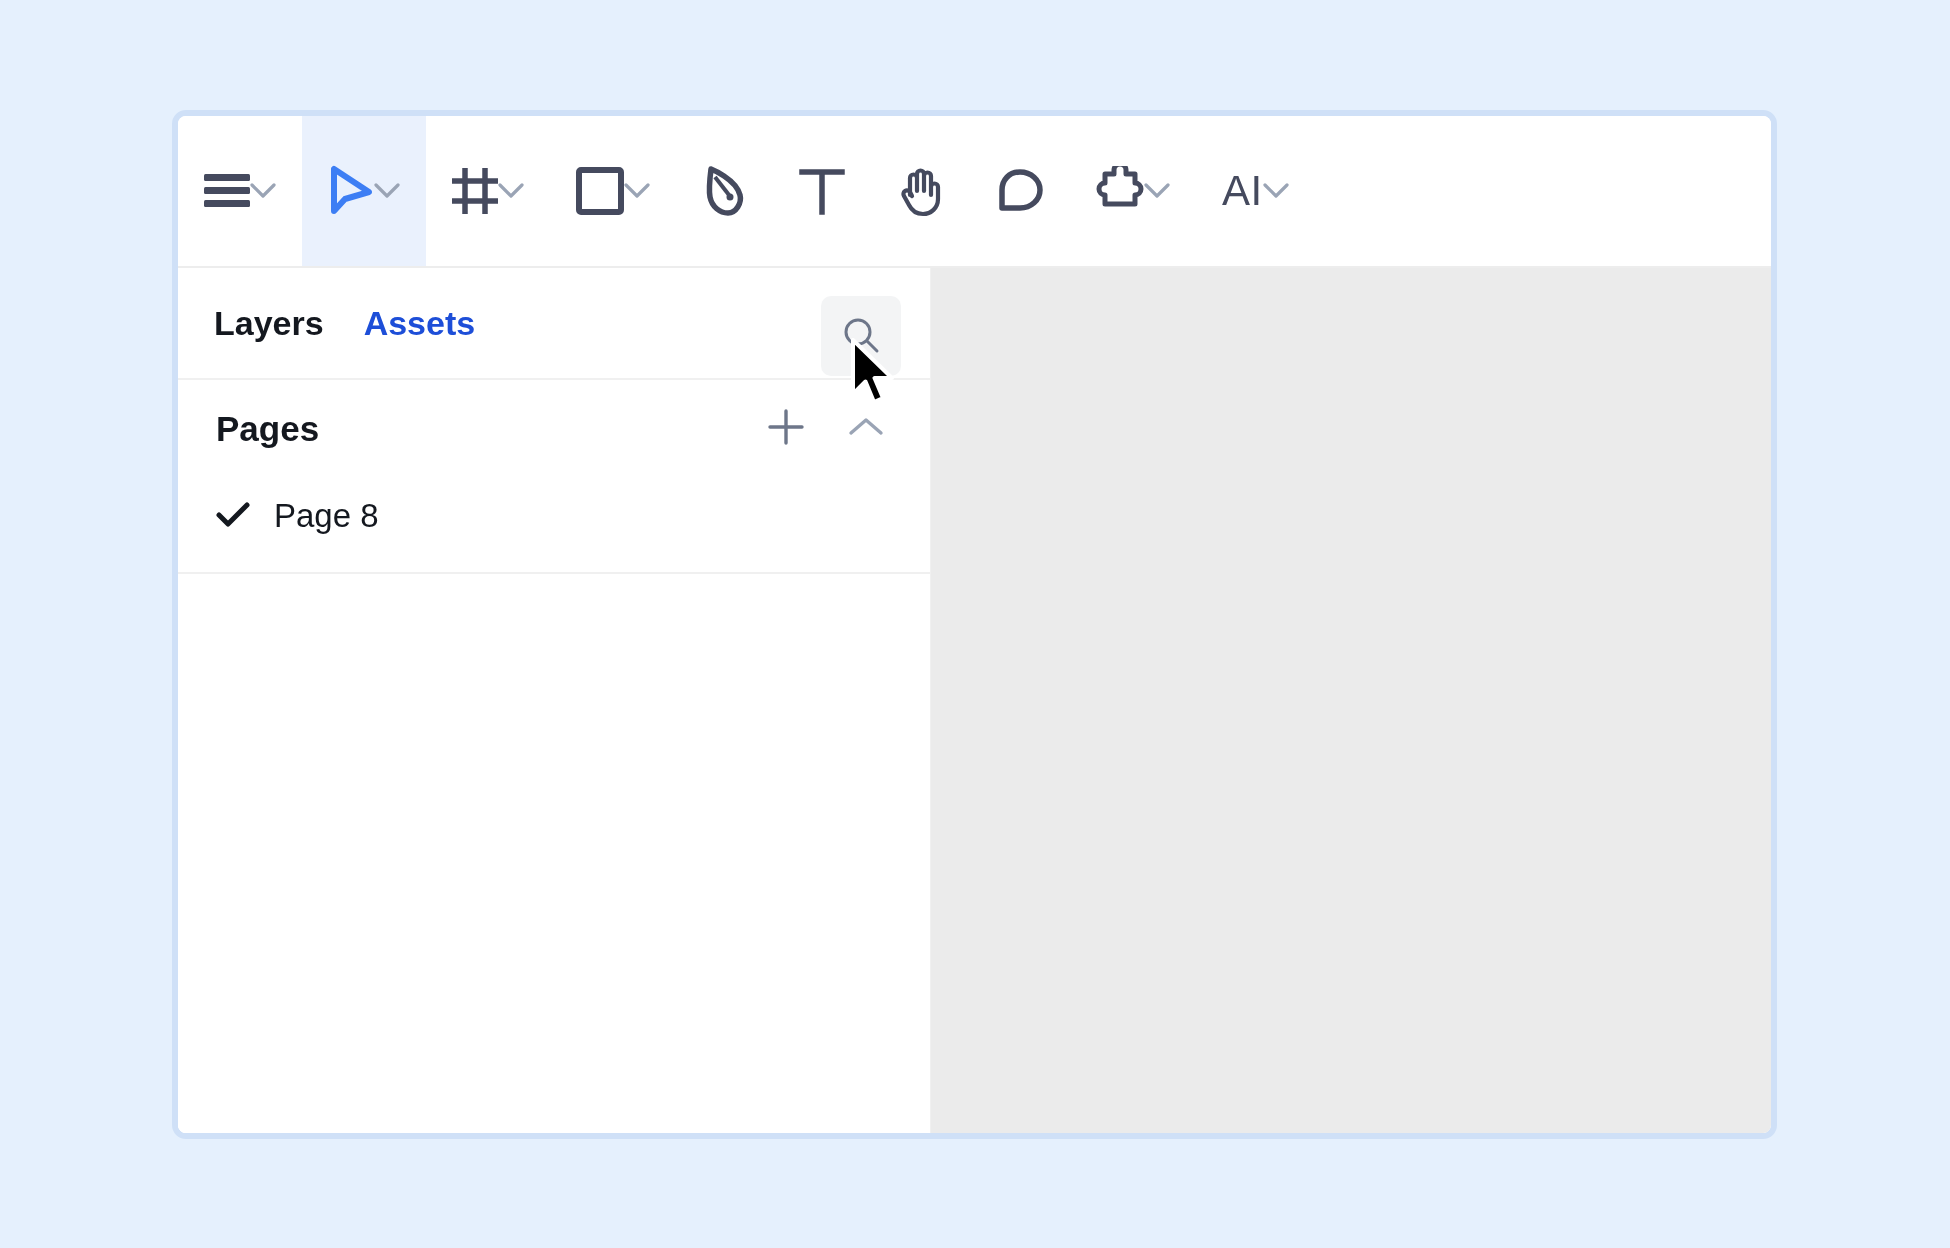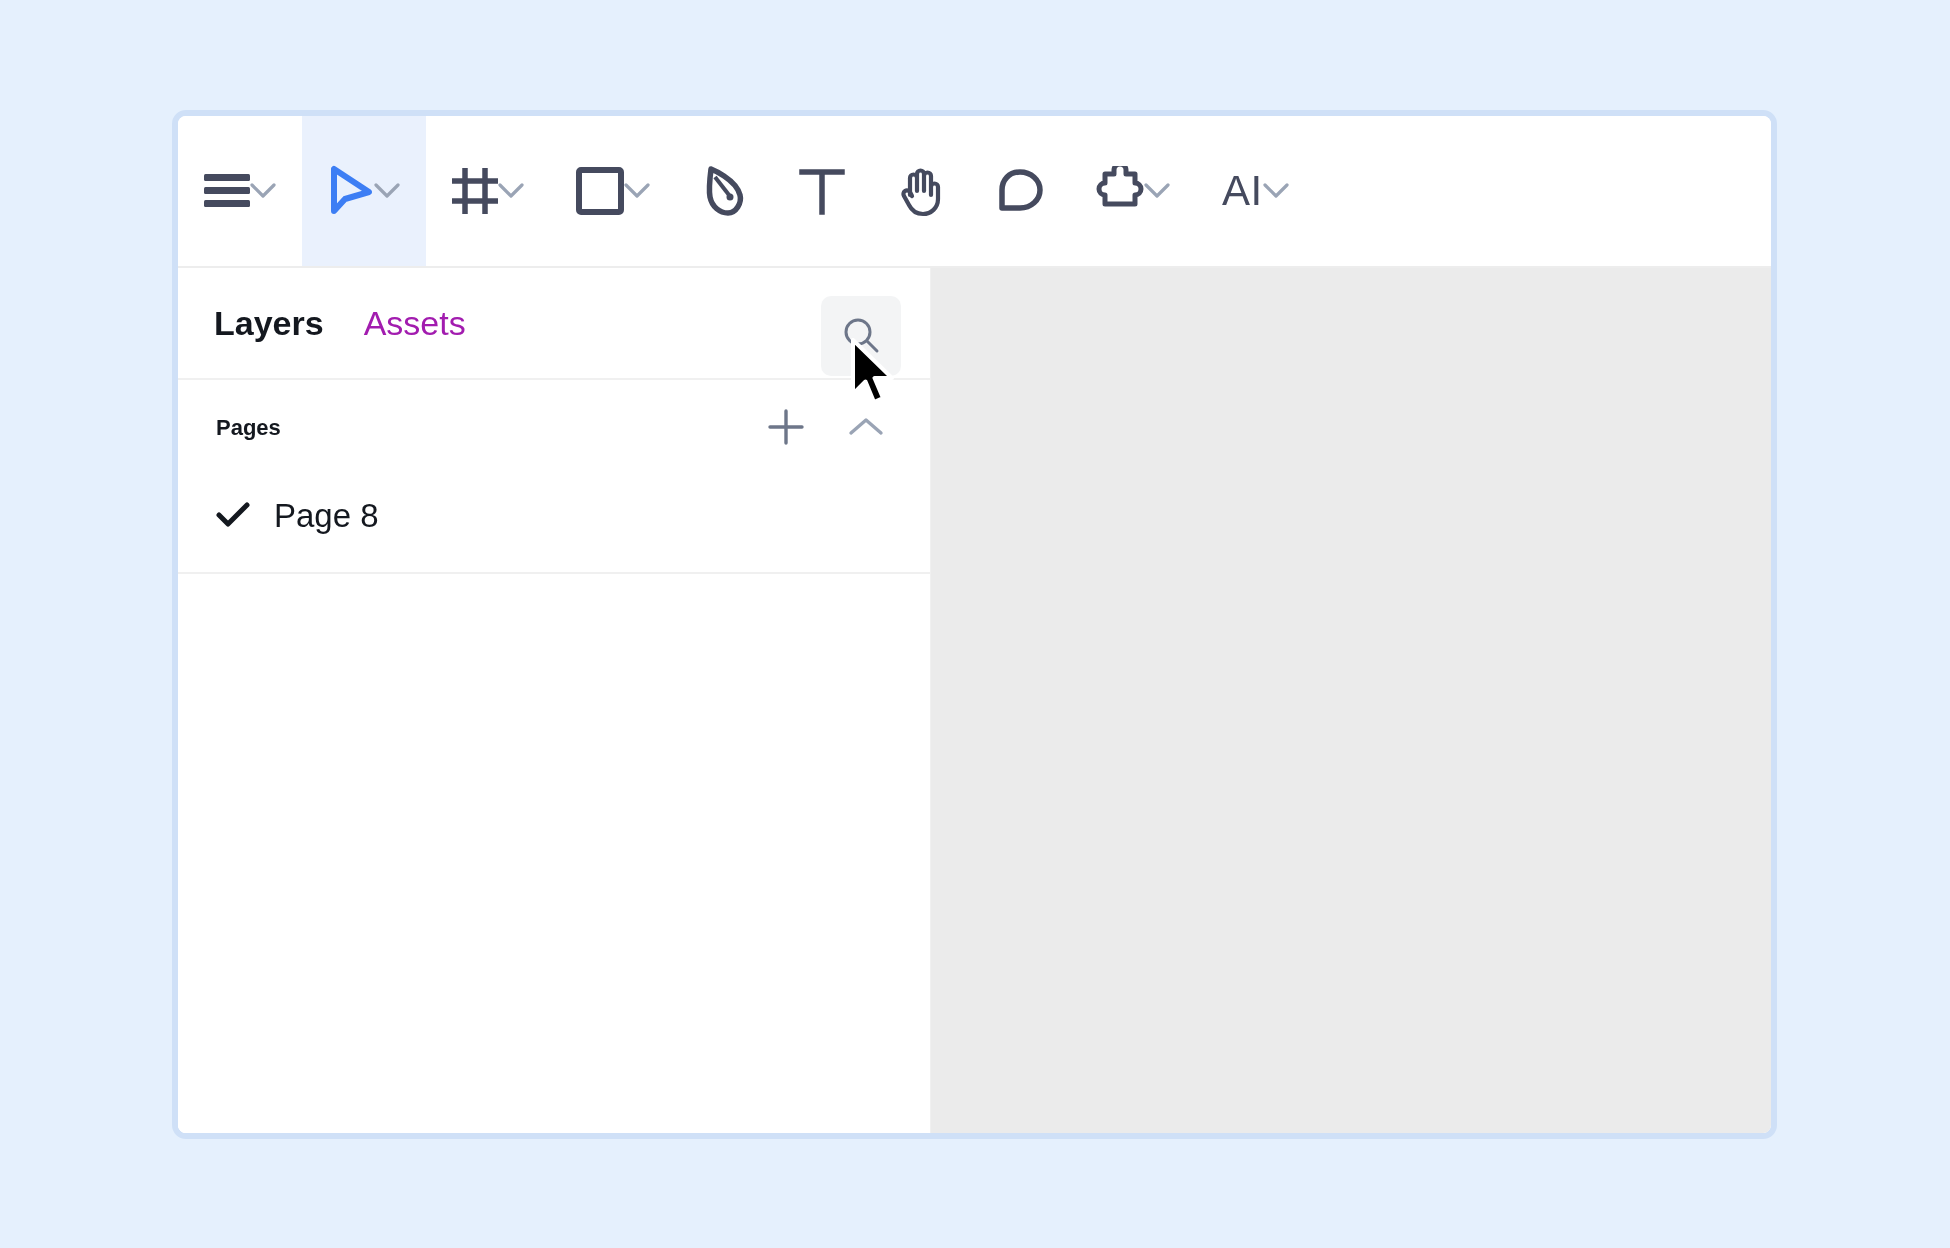--- a/index.html
+++ b/index.html
@@ -113,22 +113,22 @@
     margin-right: 40px;
     cursor: pointer;
     line-height: 1;
     white-space: nowrap;
   }
   .panel-tab.active {
     color: #14181f;
     font-weight: 700;
   }
   .panel-tab.inactive {
-    color: #a21caf;
-    font-weight: 400;
+    color: #1d4ed8;
+    font-weight: 700;
   }
   #search-button {
     position: absolute;
     left: 643px;
     top: 28px;
     width: 80px;
     height: 80px;
     border-radius: 10px;
     background: #f3f4f5;
     display: flex;
@@ -145,21 +145,21 @@
     padding-bottom: 18px;
   }
   #pages-header {
     height: 96px;
     display: flex;
     align-items: center;
     padding: 0 36px 0 38px;
     box-sizing: border-box;
   }
   #pages-title {
-    font-size: 22px;
+    font-size: 35px;
     font-weight: 700;
     color: #14181f;
     flex: 1;
     line-height: 1;
   }
   .hdr-btn {
     width: 56px;
     height: 56px;
     display: flex;
     align-items: center;

